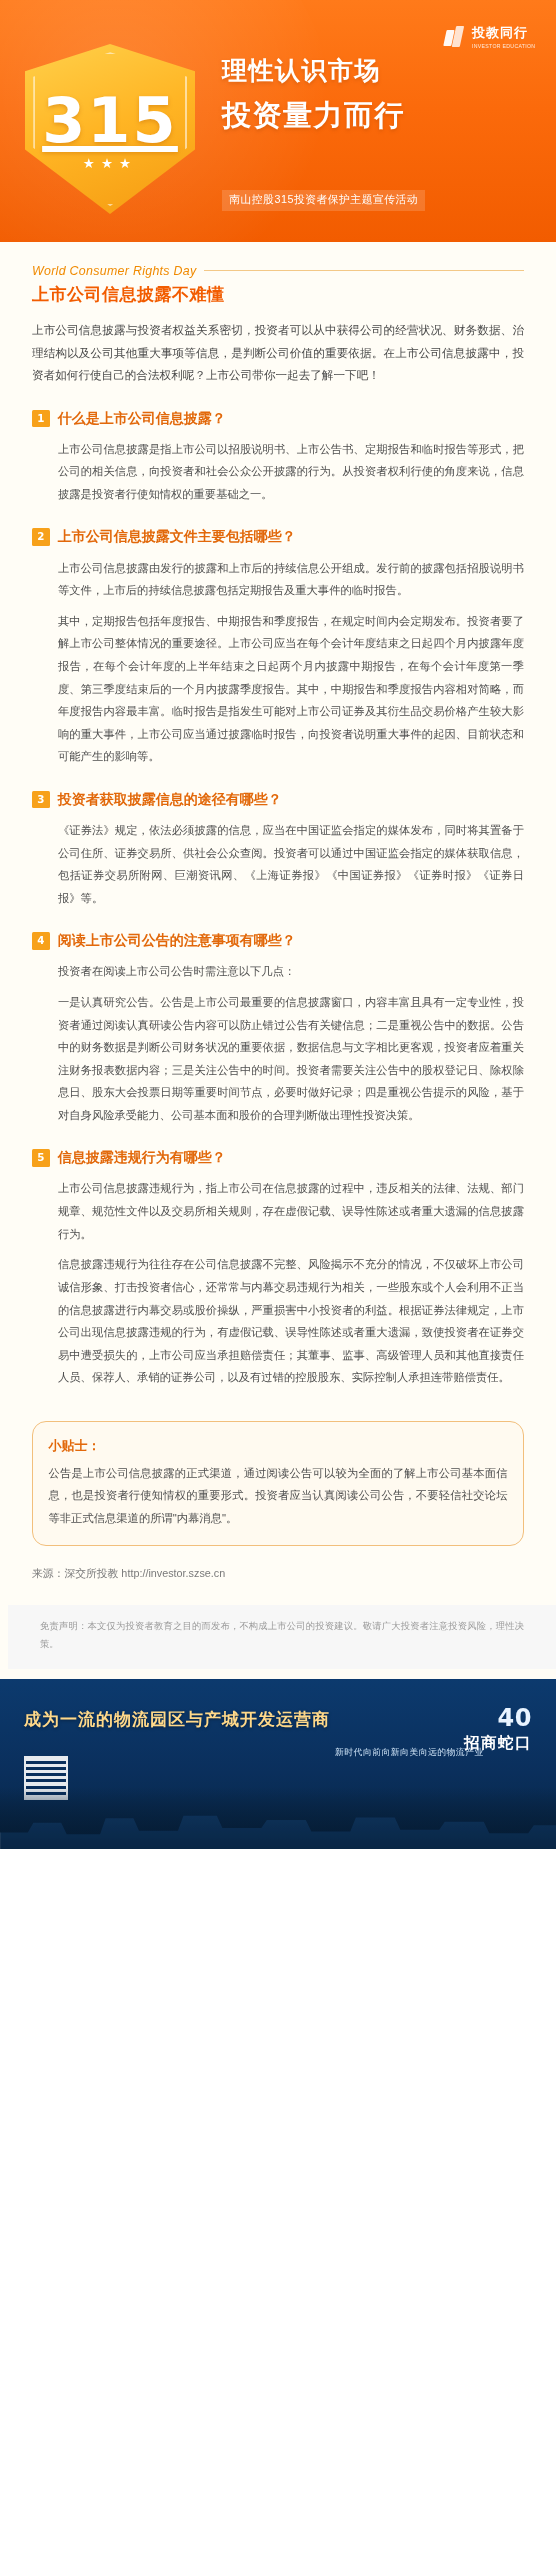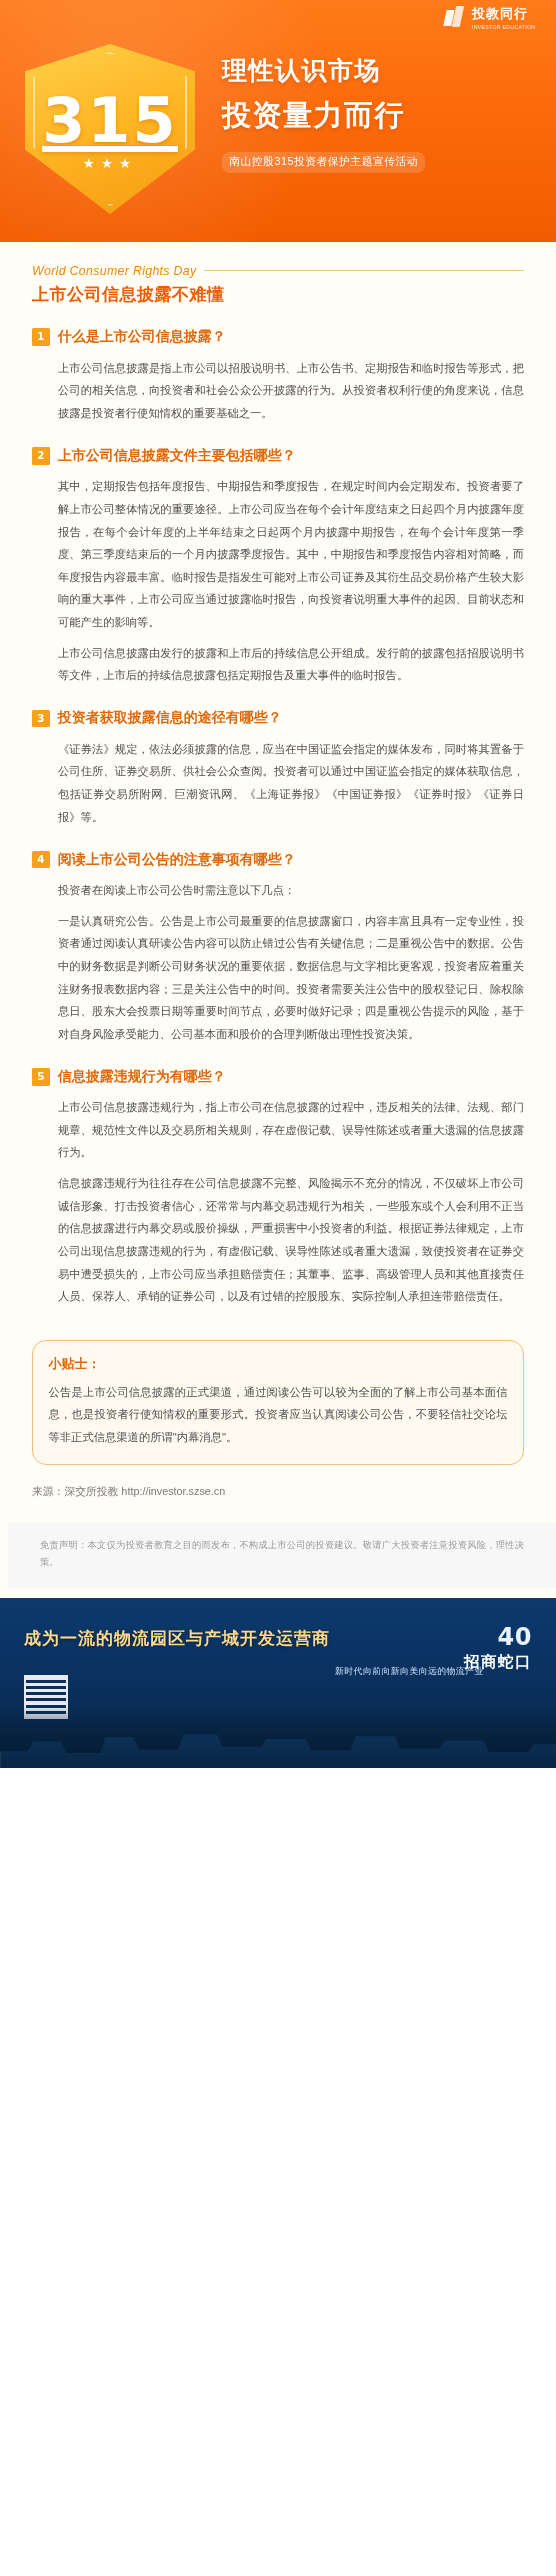--- a/index.html
+++ b/index.html
@@ -30,23 +30,23 @@
     content:"";
     position:absolute;
     left:-62px; top:-93px;
     width: 392px; height: 392px;
     border-radius: 50%;
     background: radial-gradient(circle at 45% 45%, rgba(255,255,255,0.13), rgba(255,255,255,0.02) 62%, rgba(255,255,255,0) 70%);
   }
   .banner-logo {
     position:absolute;
     right: 20.6px;
-    top: 5px;
+    top: 24px;
     display:flex;
-    align-items:flex-start;
+    align-items:center;
     gap: 5.2px;
     color:#fff;
   }
   .banner-logo .logo-mark {
     width: 23px; height: 23px;
     position: relative;
   }
   .banner-logo .logo-mark span {
     position:absolute;
     display:block;
@@ -118,22 +118,23 @@
     font-weight: bold;
     letter-spacing: 1.5px;
     text-shadow: 0 1.5px 3.6px rgba(170,70,0,.35);
   }
   .banner-sub {
     display:inline-block;
     font-size: 10.8px;
     letter-spacing: 0.5px;
     color:#fff;
     background: rgba(255,255,255,0.16);
-    border-radius: 8px;
+    border-radius: 0;
     padding: 3.6px 7.2px;
+    margin-top: 38px;
   }
 
   
   .content {
     background: #fffdf6;
     padding: 0 0 10.3px 0;
   }
   .inner {
     width: 556px;
     padding: 21.6px 32px 5.2px 32px;
@@ -347,39 +348,40 @@
   </div>
 
   <div class="content">
     <div class="inner">
 
       <div class="eyebrow">
         <span>World Consumer Rights Day</span>
         <span class="rule"></span>
       </div>
       <div class="lead-title">上市公司信息披露不难懂</div>
+      <div class="lead-body">上市公司信息披露与投资者权益关系密切，投资者可以从中获得公司的经营状况、财务数据、治理结构以及公司其他重大事项等信息，是判断公司价值的重要依据。在上市公司信息披露中，投资者如何行使自己的合法权利呢？上市公司带你一起去了解一下吧！</div>
 
       <div class="qblock">
         <div class="qhead">
           <div class="qnum">1</div>
           <div class="qtitle">什么是上市公司信息披露？</div>
         </div>
         <div class="qbody">
           <p>上市公司信息披露是指上市公司以招股说明书、上市公告书、定期报告和临时报告等形式，把公司的相关信息，向投资者和社会公众公开披露的行为。从投资者权利行使的角度来说，信息披露是投资者行使知情权的重要基础之一。</p>
         </div>
       </div>
 
       <div class="qblock">
         <div class="qhead">
           <div class="qnum">2</div>
           <div class="qtitle">上市公司信息披露文件主要包括哪些？</div>
         </div>
         <div class="qbody">
+          <p>上市公司信息披露由发行的披露和上市后的持续信息公开组成。发行前的披露包括招股说明书等文件，上市后的持续信息披露包括定期报告及重大事件的临时报告。</p>
           <p>其中，定期报告包括年度报告、中期报告和季度报告，在规定时间内会定期发布。投资者要了解上市公司整体情况的重要途径。上市公司应当在每个会计年度结束之日起四个月内披露年度报告，在每个会计年度的上半年结束之日起两个月内披露中期报告，在每个会计年度第一季度、第三季度结束后的一个月内披露季度报告。其中，中期报告和季度报告内容相对简略，而年度报告内容最丰富。临时报告是指发生可能对上市公司证券及其衍生品交易价格产生较大影响的重大事件，上市公司应当通过披露临时报告，向投资者说明重大事件的起因、目前状态和可能产生的影响等。</p>
-          <p>上市公司信息披露由发行的披露和上市后的持续信息公开组成。发行前的披露包括招股说明书等文件，上市后的持续信息披露包括定期报告及重大事件的临时报告。</p>
         </div>
       </div>
 
       <div class="qblock">
         <div class="qhead">
           <div class="qnum">3</div>
           <div class="qtitle">投资者获取披露信息的途径有哪些？</div>
         </div>
         <div class="qbody">
           <p>《证券法》规定，依法必须披露的信息，应当在中国证监会指定的媒体发布，同时将其置备于公司住所、证券交易所、供社会公众查阅。投资者可以通过中国证监会指定的媒体获取信息，包括证券交易所附网、巨潮资讯网、《上海证券报》《中国证券报》《证券时报》《证券日报》等。</p>

